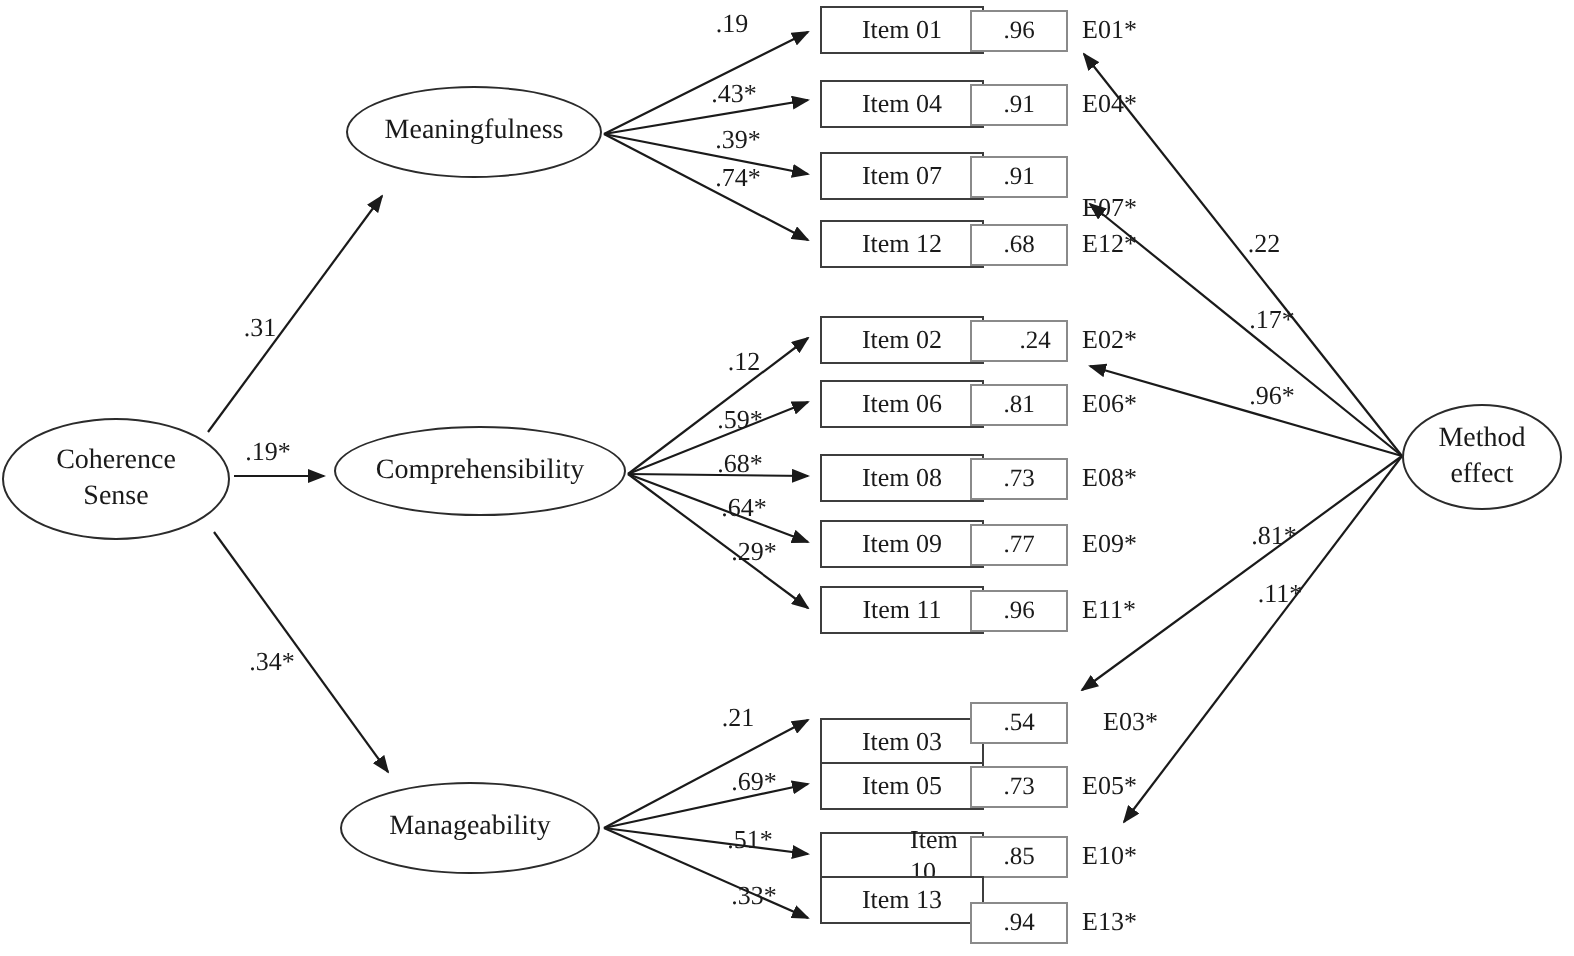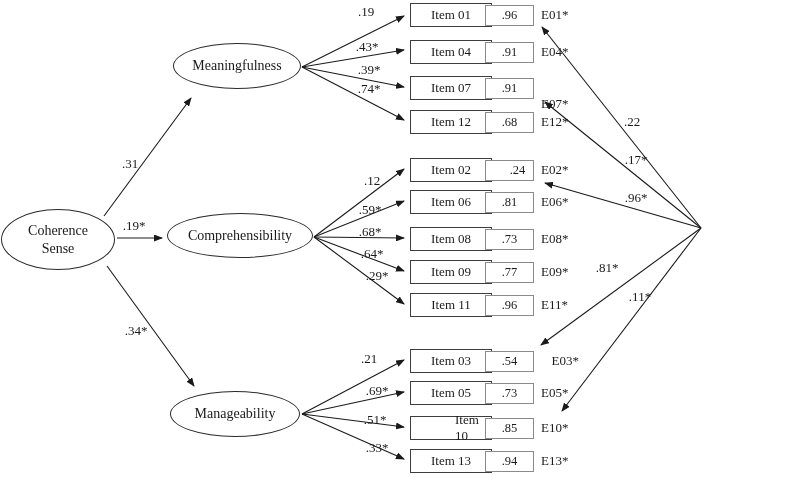--- a/index.html
+++ b/index.html
@@ -96,20 +96,24 @@
     <div>Coherence</div>
     <div>Sense</div>
   </div>
 
   <div class="ellipse" style="left:173px;top:43px;width:128px;height:46px;">Meaningfulness</div>
 
   <div class="ellipse" style="left:167px;top:213px;width:146px;height:45px;">Comprehensibility</div>
 
   <div class="ellipse" style="left:170px;top:391px;width:130px;height:46px;">Manageability</div>
 
+  <div class="ellipse" style="left:701px;top:202px;width:80px;height:53px;">
+    <div>Method</div>
+    <div>effect</div>
+  </div>
 
   <span class="coef" style="left:130px;top:164px;">.31</span>
   <span class="coef" style="left:134px;top:226px;">.19*</span>
   <span class="coef" style="left:136px;top:331px;">.34*</span>
 
   <div class="item-box" style="top:3px;">Item 01</div>
   <div class="val-box" style="top:5px;">.96</div>
   <span class="e-label" style="top:7px;">E01*</span>
 
   <div class="item-box" style="top:40px;">Item 04</div>
@@ -137,49 +141,49 @@
   <span class="e-label" style="top:231px;">E08*</span>
 
   <div class="item-box" style="top:260px;">Item 09</div>
   <div class="val-box" style="top:262px;">.77</div>
   <span class="e-label" style="top:264px;">E09*</span>
 
   <div class="item-box" style="top:293px;">Item 11</div>
   <div class="val-box" style="top:295px;">.96</div>
   <span class="e-label" style="top:297px;">E11*</span>
 
-  <div class="item-box" style="top:349px;">Item 03</div>
+  <div class="item-box" style="top:359px;">Item 03</div>
   <div class="val-box" style="top:351px;">.54</div>
   <span class="e-label" style="top:353px;text-align:right;">E03*</span>
 
   <div class="item-box" style="top:381px;">Item 05</div>
   <div class="val-box" style="top:383px;">.73</div>
   <span class="e-label" style="top:385px;">E05*</span>
 
   <div class="item-box" style="top:416px;padding-left:44px;">Item 10</div>
   <div class="val-box" style="top:418px;">.85</div>
   <span class="e-label" style="top:420px;">E10*</span>
 
-  <div class="item-box" style="top:449px;">Item 13</div>
+  <div class="item-box" style="top:438px;">Item 13</div>
   <div class="val-box" style="top:451px;">.94</div>
   <span class="e-label" style="top:453px;">E13*</span>
 
   <span class="coef" style="left:366px;top:12px;">.19</span>
   <span class="coef" style="left:367px;top:47px;">.43*</span>
   <span class="coef" style="left:369px;top:70px;">.39*</span>
   <span class="coef" style="left:369px;top:89px;">.74*</span>
   <span class="coef" style="left:372px;top:181px;">.12</span>
   <span class="coef" style="left:370px;top:210px;">.59*</span>
   <span class="coef" style="left:370px;top:232px;">.68*</span>
   <span class="coef" style="left:372px;top:254px;">.64*</span>
   <span class="coef" style="left:377px;top:276px;">.29*</span>
   <span class="coef" style="left:369px;top:359px;">.21</span>
   <span class="coef" style="left:377px;top:391px;">.69*</span>
   <span class="coef" style="left:375px;top:420px;">.51*</span>
   <span class="coef" style="left:377px;top:448px;">.33*</span>
 
   <span class="coef" style="left:632px;top:122px;">.22</span>
   <span class="coef" style="left:636px;top:160px;">.17*</span>
   <span class="coef" style="left:636px;top:198px;">.96*</span>
-  <span class="coef" style="left:607px;top:268px;">.81*</span>
+  <span class="coef" style="left:637px;top:268px;">.81*</span>
   <span class="coef" style="left:640px;top:297px;">.11*</span>
 
 </div>
 
 </body></html>

